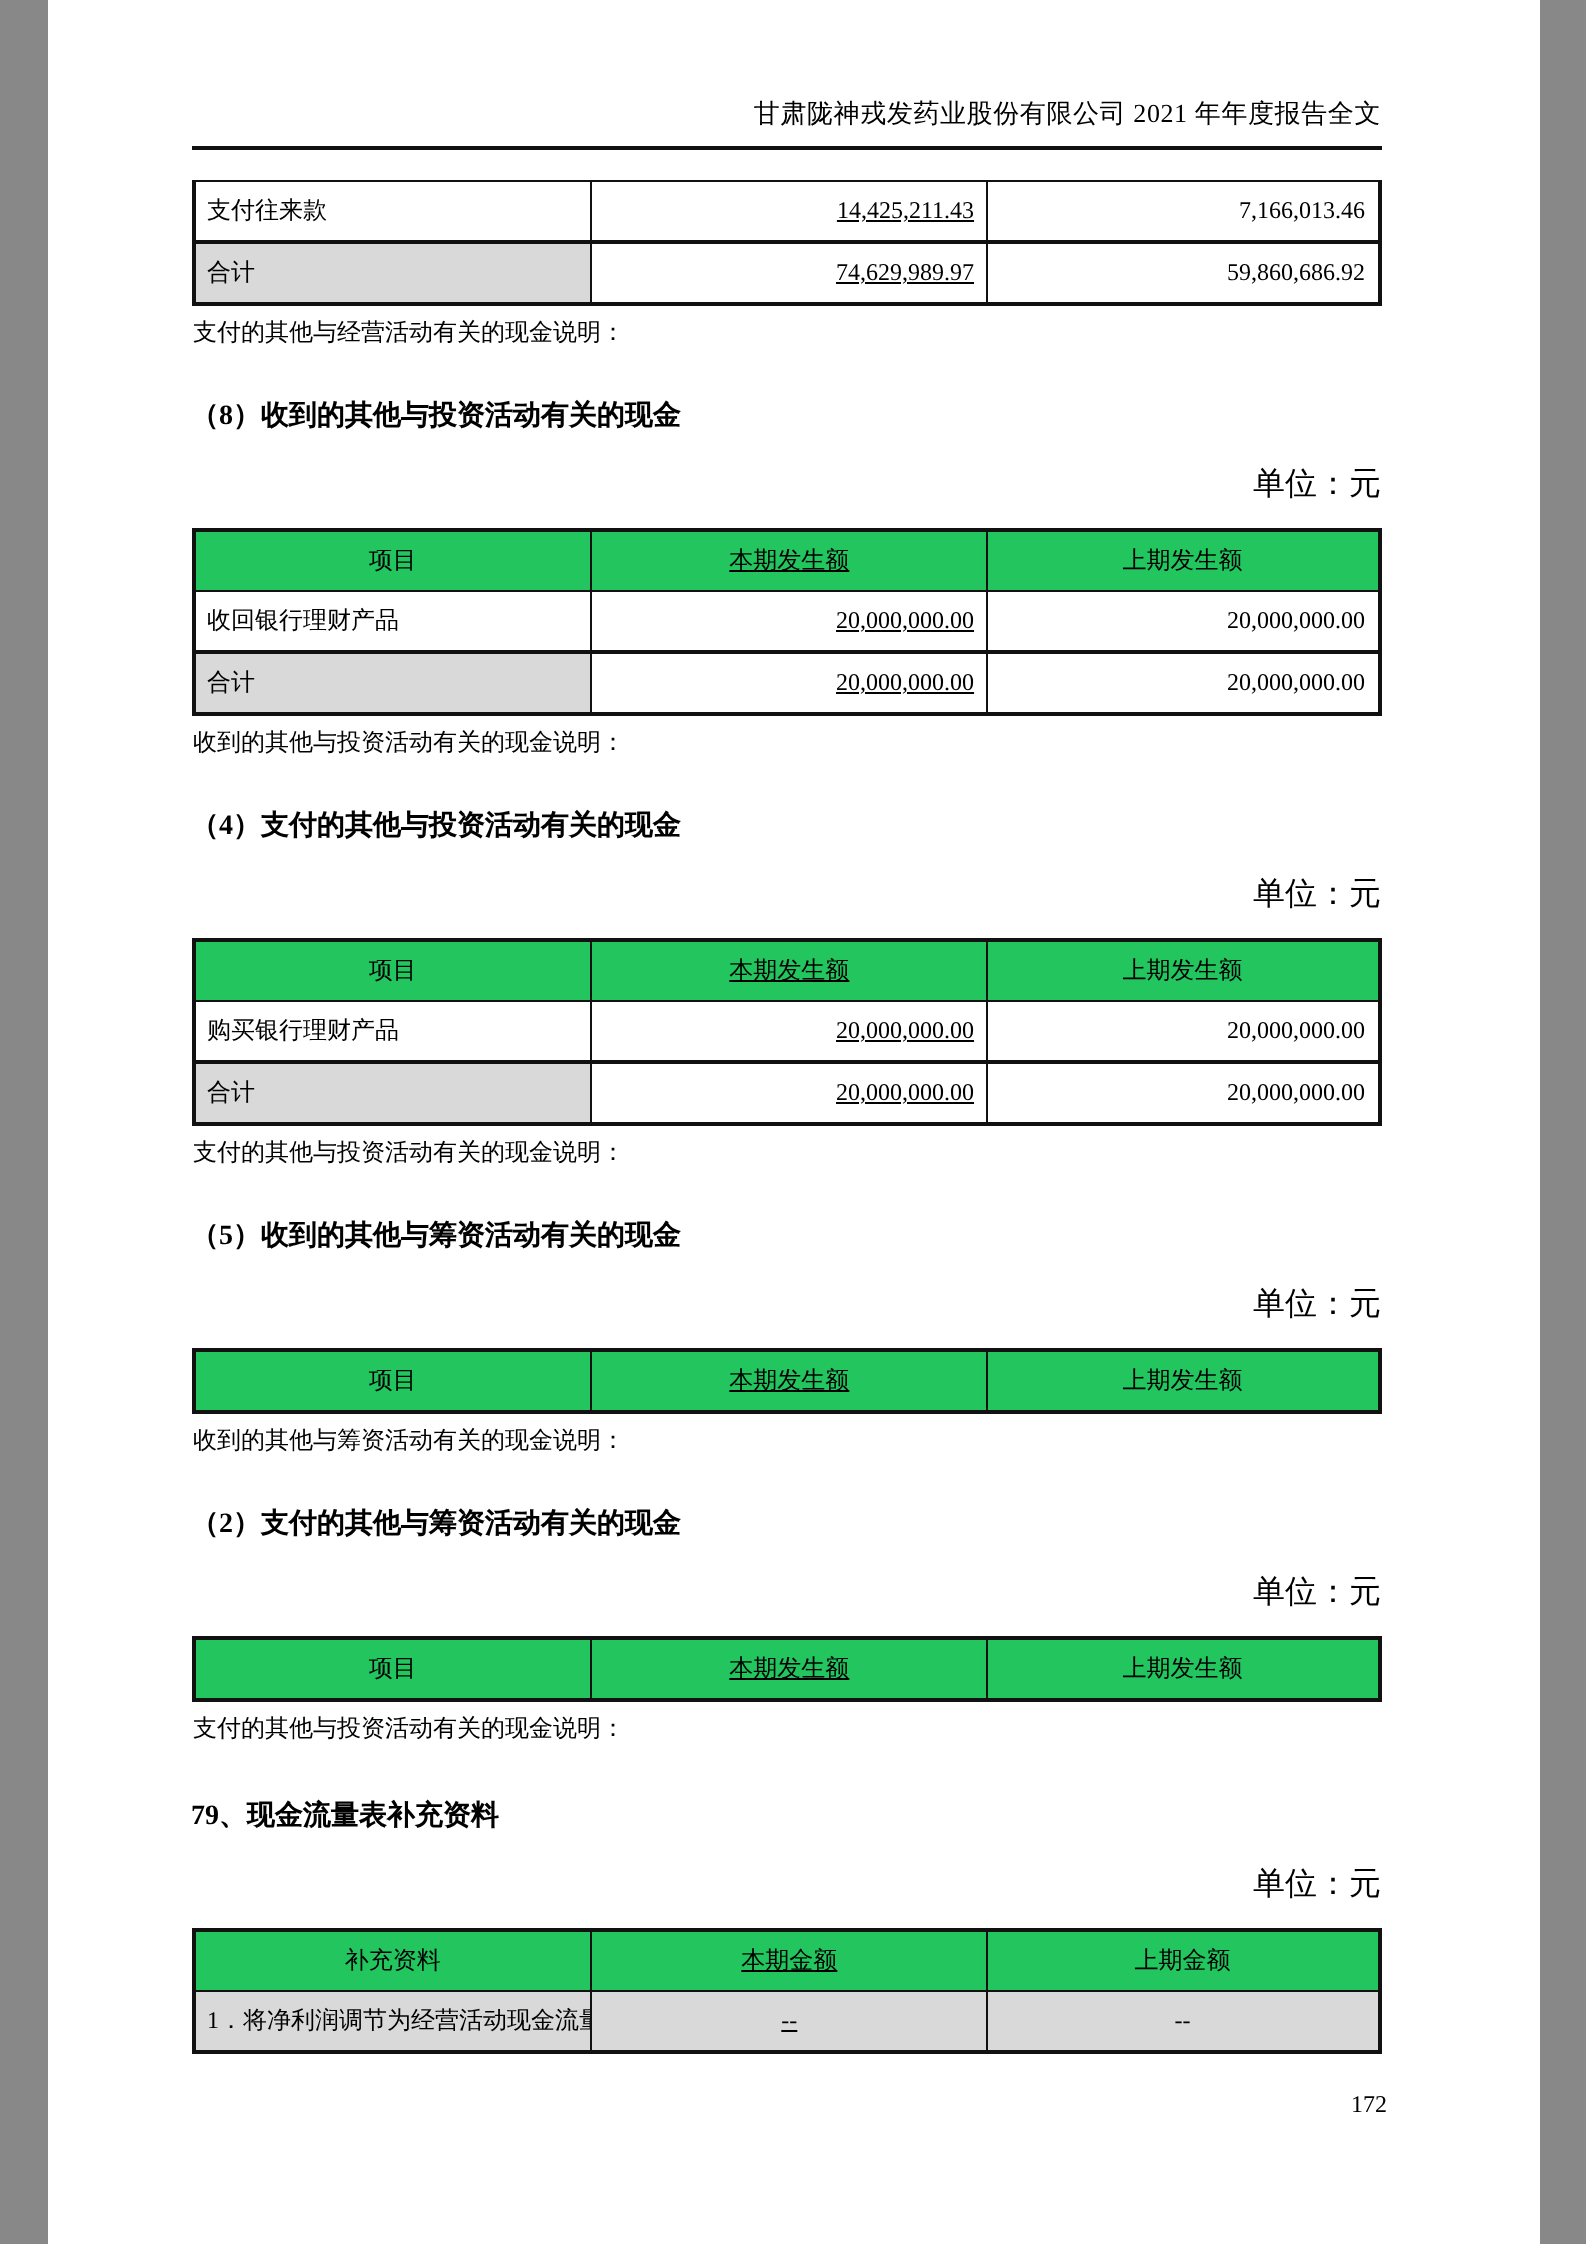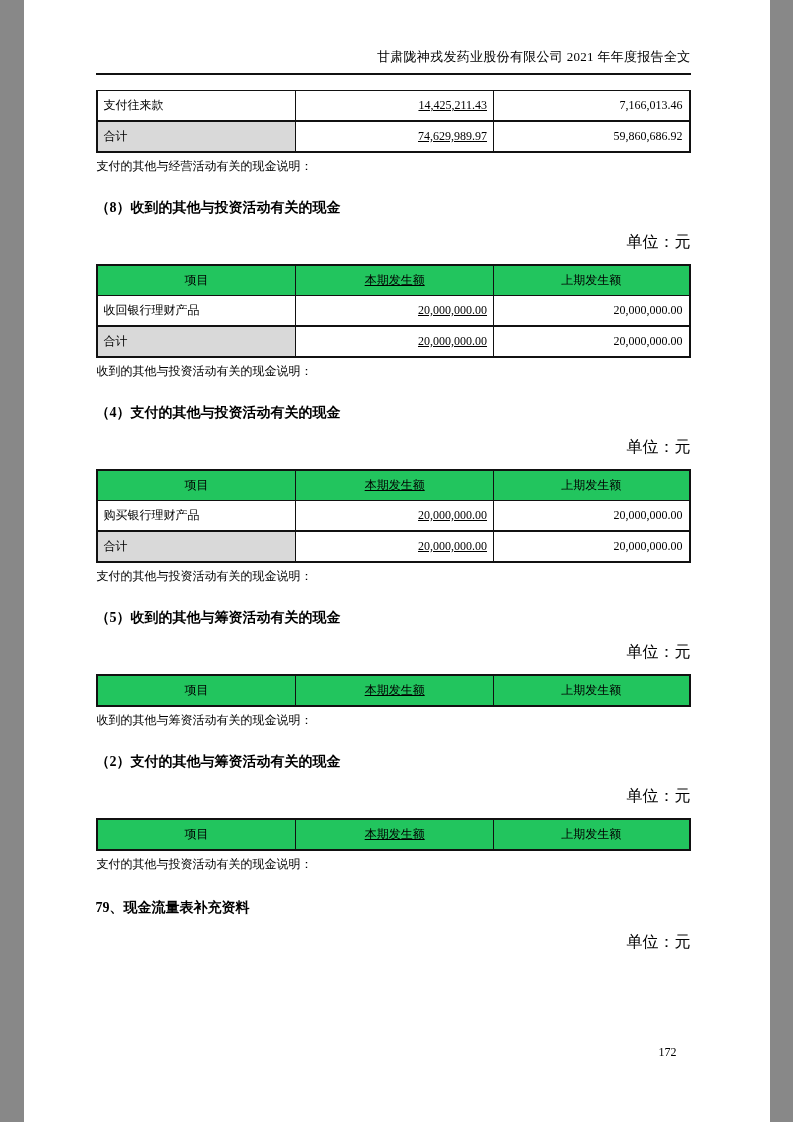--- a/index.html
+++ b/index.html
@@ -65,21 +65,21 @@
     margin:26px 0 0 0;
   }
   .unit-line {
     text-align:right;
     font-size:16px;
     margin-top:15px;
   }
   .sec-table { margin-top:11px; }
   .page-number {
     position:absolute;
-    right:93px; bottom:62px;
+    right:76px; bottom:62px;
     font-size:12px;
   }
 </style>
 </head>
 <body>
 
 <div class="page">
 
   <div class="page-header">
     <span>甘肃陇神戎发药业股份有限公司 2021 年年度报告全文</span>
@@ -172,16 +172,32 @@
         <th class="col-item">项目</th>
         <th class="col-cur">本期发生额</th>
         <th class="col-prior">上期发生额</th>
       </tr>
     </thead>
   </table>
   <p class="note">支付的其他与投资活动有关的现金说明：</p>
 
   <h2 class="num-title">79、现金流量表补充资料</h2>
   <div class="unit-line">单位：元</div>
+  <table class="tbl sec-table">
+    <thead>
+      <tr>
+        <th class="col-item">补充资料</th>
+        <th class="col-cur">本期金额</th>
+        <th class="col-prior">上期金额</th>
+      </tr>
+    </thead>
+    <tbody>
+      <tr>
+        <td class="col-item cell-left shade">1．将净利润调节为经营活动现金流量：</td>
+        <td class="col-cur cell-center shade">--</td>
+        <td class="col-prior cell-center shade">--</td>
+      </tr>
+    </tbody>
+  </table>
 
   <div class="page-number">172</div>
 
 </div>
 
 </body></html>

